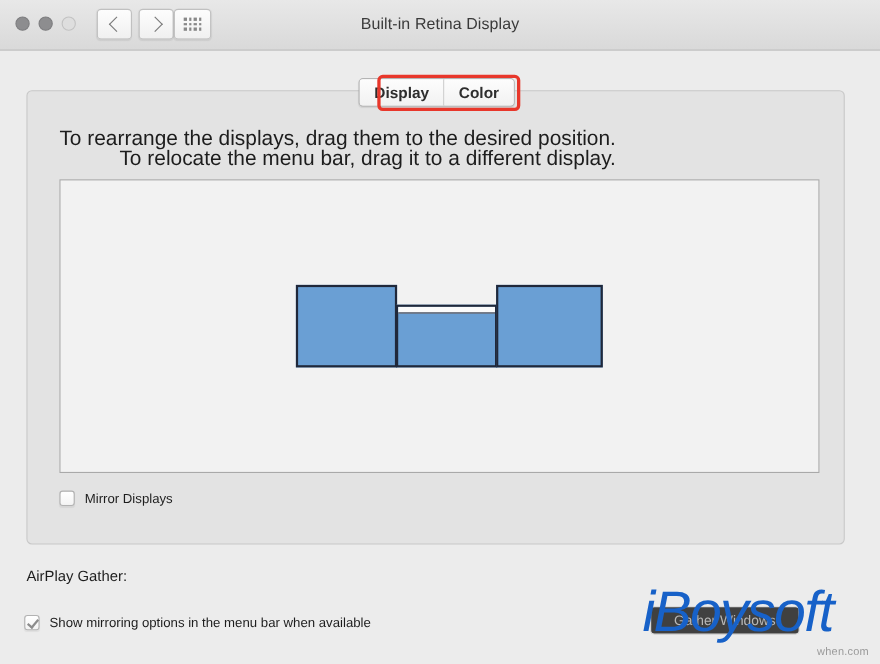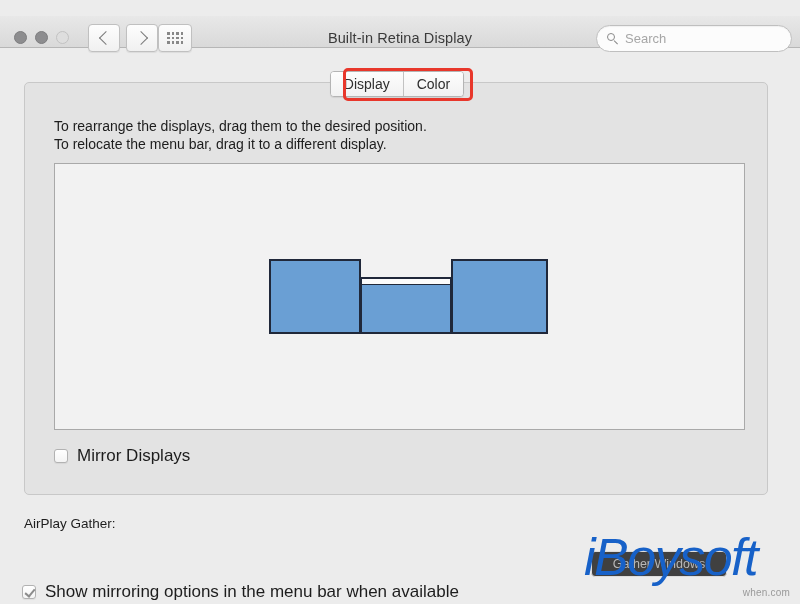--- a/index.html
+++ b/index.html
@@ -12,23 +12,23 @@
     font-family: "Liberation Sans", sans-serif;
     background: #ececec;
     overflow: hidden;
     position: relative;
     -webkit-font-smoothing: antialiased;
   }
 
   
   .titlebar {
     position: absolute;
-    left: 0; top: 16px;
+    left: 0; top: 0;
     width: 800px;
-    height: 32px;
+    height: 46px;
     background: linear-gradient(to bottom, #e8e8e8 0%, #d9d9d9 100%);
     border-bottom: 1px solid #b6b6b6;
     box-sizing: border-box;
   }
   .traffic-lights {
     position: absolute;
     left: 14px; top: 15px;
     display: flex;
     gap: 8px;
     align-items: center;
@@ -174,20 +174,21 @@
   .tab {
     padding: 12px 13px;
     display: flex;
     align-items: center;
     font-size: 14px;
     color: #2e2e2e;
     background: linear-gradient(to bottom, #fdfdfd, #f2f2f2);
     border-right: 1px solid #c2c2c2;
     box-sizing: border-box;
     white-space: nowrap;
+    font-weight: bold;
   }
   .tab:last-child { border-right: none; }
   .tab.selected {
     background: linear-gradient(to bottom, #9d9d9d, #8f8f8f);
     color: #ffffff;
     text-shadow: 0 -1px 0 rgba(0,0,0,0.25);
   }
 
   .highlight-box {
     position: absolute;
@@ -195,23 +196,24 @@
     width: 130px; height: 33px;
     border: 3px solid #e8372b;
     border-radius: 5px;
     box-sizing: border-box;
     pointer-events: none;
   }
 
   .instructions {
     position: absolute;
     left: 54px; top: 118px;
-    font-size: 14px;
+    font-size: 19px;
     color: #1d1d1d;
     line-height: 17.5px;
+    text-align: right;
   }
 
   
   .canvas {
     position: absolute;
     left: 54px; top: 163px;
     width: 691px; height: 267px;
     background: #f2f2f2;
     border: 1px solid #a9a9a9;
     box-sizing: border-box;
@@ -252,21 +254,21 @@
     content: "";
     position: absolute;
     left: 4px; top: 1px;
     width: 4px; height: 8px;
     border-right: 2px solid #8c8c8c;
     border-bottom: 2px solid #8c8c8c;
     transform: rotate(40deg);
   }
   .cbrow .cblabel {
     margin-left: 9px;
-    font-size: 17px;
+    font-size: 12px;
     color: #1d1d1d;
   }
 
   
   .airplay-row {
     position: absolute;
     left: 24px; top: 516px;
     display: flex;
     align-items: center;
   }
@@ -378,27 +380,20 @@
         <i></i>
       <i></i>
         <i></i>
         <i></i>
         <i></i>
     </span>
   </div>
 
   <div class="win-title">Built-in Retina Display</div>
 
-  <div class="searchfield">
-    <span class="mag">
-      <span class="ring"></span>
-        <span class="handle"></span>
-    </span>
-    <span class="ph">Search</span>
-  </div>
 </div>
 
 <div class="tabpanel">
   <div class="tabbar">
     <div class="tabs">
       <div class="tab">Display</div>
       <div class="tab">Color</div>
     </div>
   </div>
 </div>
@@ -420,20 +415,20 @@
 
 <div class="cbrow" style="left:54px; top:446px;">
   <span class="checkbox"></span>
   <span class="cblabel">Mirror Displays</span>
 </div>
 
 <div class="airplay-row">
   <span class="airplay-label">AirPlay Gather:</span>
 </div>
 
-<div class="cbrow" style="left:22px; top:559px;margin-top:23px;">
+<div class="cbrow" style="left:22px; top:559px;">
   <span class="checkbox checked"></span>
   <span class="cblabel">Show mirroring options in the menu bar when available</span>
 </div>
 
 <div class="ghost-btn">Gather Windows</div>
 <div class="watermark" style="color: rgb(23, 97, 200);">iBoysoft</div>
 <div class="site-credit">when.com</div>
 
 </body></html>

